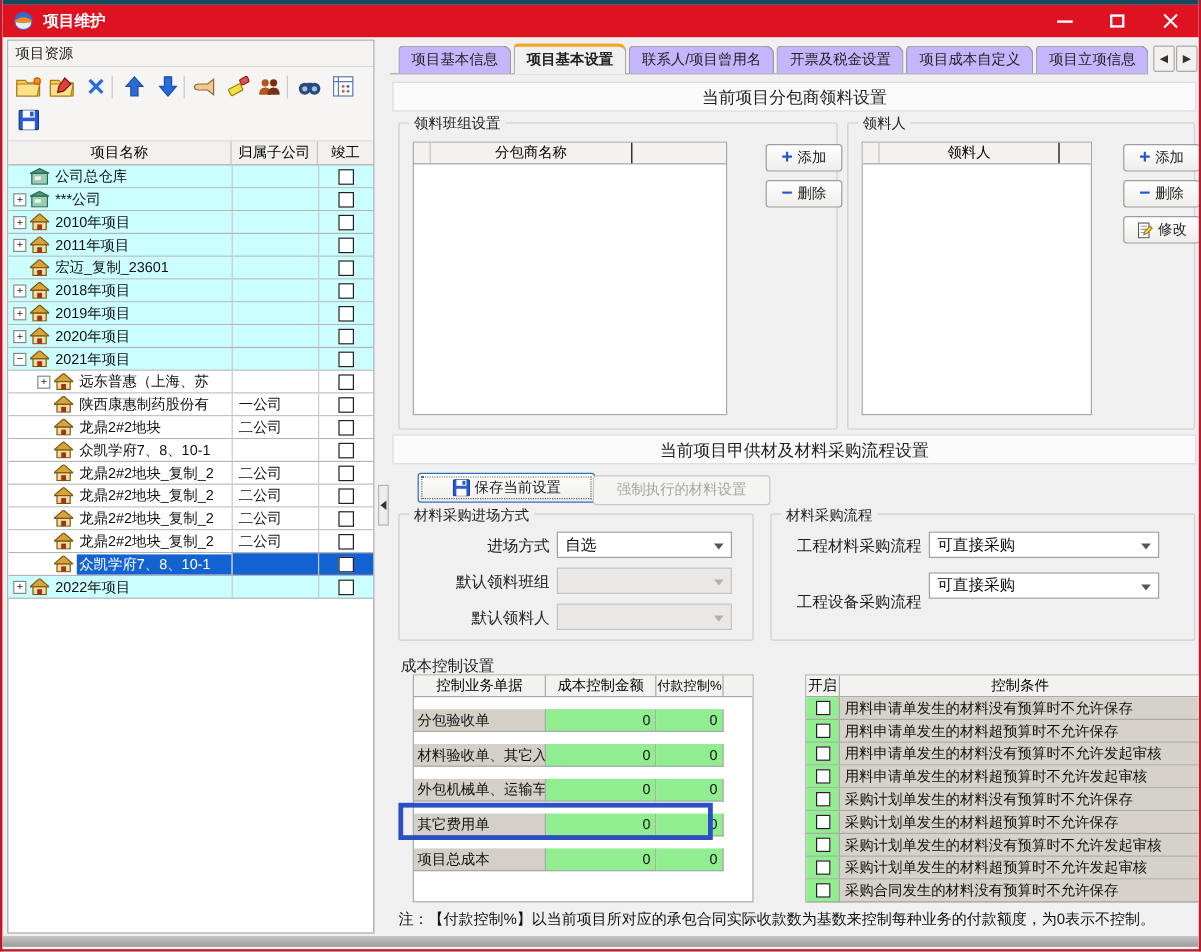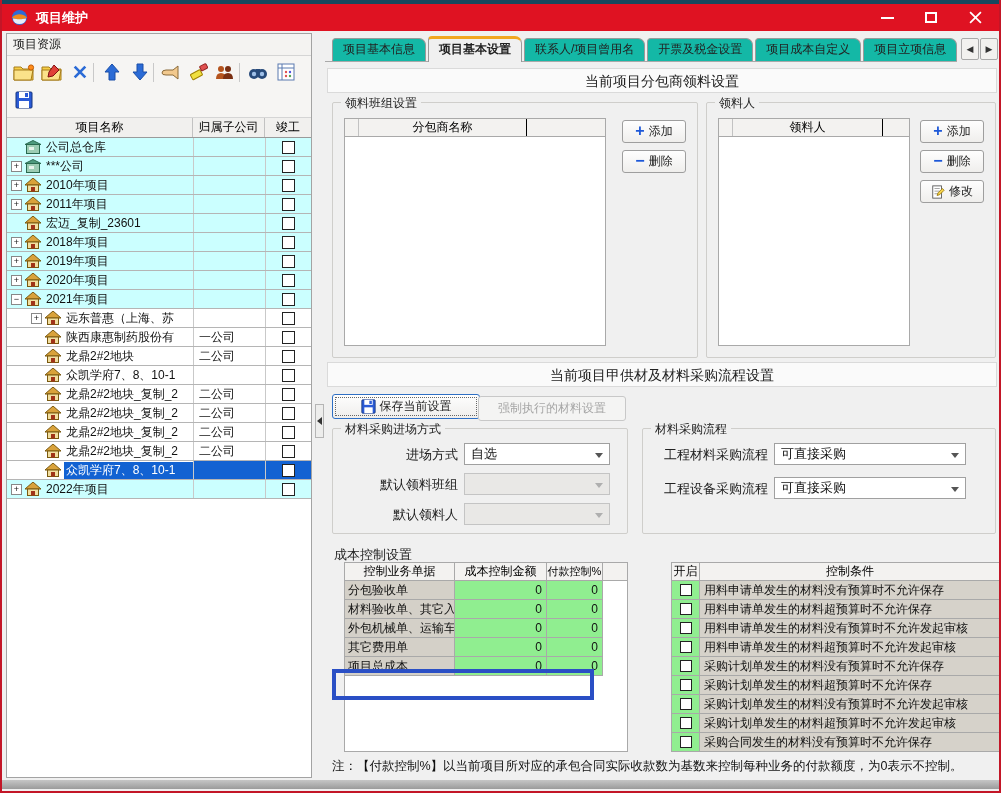--- a/index.html
+++ b/index.html
@@ -38,53 +38,53 @@
   .t-label{font-size:12px;white-space:nowrap;overflow:hidden;height:17px;line-height:17px;padding:0 2px;color:#111;}
   .trow.selected .t-label{background:#1262D2;color:#fff;flex:1;}
   .trow.selected .t-co,.trow.selected .t-chk{background:#1262D2;}
 
   
   #splitter-btn{position:absolute;left:313px;top:404px;width:9px;height:34px;background:#EDEDEC;border:1px solid #B5B5B5;display:flex;align-items:center;justify-content:center;}
   .tri-left{width:0;height:0;border-top:4px solid transparent;border-bottom:4px solid transparent;border-right:5px solid #333;}
 
   
   #tab-bar{position:absolute;left:323px;top:36px;width:632px;height:26px;border-bottom:1px solid #A9A9A9;display:flex;align-items:flex-end;padding-left:7px;}
-  .tab{height:23px;line-height:21px;padding:0 10px;font-size:12px;border:1px solid #9A9A9A;border-bottom:none;border-radius:4px 7px 0 0;background:#14b8a6;margin-right:2px;color:#222;white-space:nowrap;}
+  .tab{height:23px;line-height:21px;padding:0 10px;font-size:12px;border:1px solid #9A9A9A;border-bottom:none;border-radius:4px 7px 0 0;background:#c4b5fd;margin-right:2px;color:#222;white-space:nowrap;}
   .tab.active{height:26px;line-height:21px;background:#F0F0F0;border-top:3px solid #F1A621;font-weight:bold;margin-bottom:-1px;}
   .tab-scroll{position:absolute;top:38px;width:18px;height:22px;background:#F2F1EF;border:1px solid #A9A9A9;border-radius:2px;font-size:9px;display:flex;align-items:center;justify-content:center;color:#333;}
 
   .sec-title{position:absolute;left:325px;width:670px;height:25px;line-height:24px;text-align:center;font-size:14px;color:#222;background:#FAFAFA;border:1px solid #DADADA;}
 
   .groupbox{position:absolute;border:1px solid #CFCECB;border-radius:2px;}
   .gb-legend{position:absolute;top:-8px;left:8px;background:#F0F0F0;padding:0 4px;font-size:12px;color:#222;}
 
   .mini-table{position:absolute;background:#fff;border:1px solid #A9A9A9;}
   .mt-header{height:18px;display:flex;background:#F3F2F0;border-bottom:1px solid #A9A9A9;font-size:12px;}
   .mt-ind{width:14px;border-right:1px solid #C2C2C2;}
   .mt-col{display:flex;align-items:center;justify-content:center;border-right:1px solid #000000;}
 
-  .btn{position:absolute;display:flex;align-items:center;justify-content:center;gap:4px;background:linear-gradient(#FEFEFE,#EFEEEC);border:1px solid #9E9E9E;border-radius:3px;font-size:12px;color:#222;}
+  .btn{position:absolute;display:flex;align-items:center;justify-content:center;gap:4px;background:linear-gradient(#FEFEFE,#EFEEEC);border:1px solid #9E9E9E;border-radius:3px;font-size:12px;color:#222;margin-left:16px;}
   .ic-plus::before{content:"+";color:#1C57D8;font-weight:bold;font-size:16px;line-height:14px;}
   .ic-minus::before{content:"\2212";color:#1C57D8;font-weight:bold;font-size:16px;line-height:14px;}
   .btn.disabled{color:#A6A6A6;background:#F4F4F3;border-color:#C8C8C8;}
   #save-btn{border:1px solid #2E6FC4;}
   #save-btn::after{content:"";position:absolute;left:2px;top:2px;right:2px;bottom:2px;border:1px dotted #666;}
 
   .flabel{position:absolute;font-size:13px;color:#222;text-align:right;height:16px;line-height:16px;}
   .combo{position:absolute;height:22px;background:#fff;border:1px solid #A0A0A0;font-size:13px;display:flex;align-items:center;padding:0 20px 0 6px;color:#111;}
   .combo .chev{position:absolute;right:6px;top:9px;width:0;height:0;border-left:4px solid transparent;border-right:4px solid transparent;border-top:5px solid #555;}
   .combo.disabled{background:#E9E8E6;border-color:#C4C4C4;}
   .combo.disabled .chev{border-top-color:#AFAFAF;}
 
   
   #cost-label{position:absolute;left:332px;top:546px;font-size:13px;color:#222;}
   #cost-table{position:absolute;left:342px;top:562px;width:284px;height:190px;background:#fff;border:1px solid #A9A9A9;}
   .ct-header{height:18px;display:flex;background:#F3F2F0;font-size:12px;border-bottom:1px solid #A9A9A9;}
   .ct-h{display:flex;align-items:center;justify-content:center;border-right:1px solid #A9A9A9;white-space:nowrap;overflow:hidden;}
-  .crow{height:19px;display:flex;font-size:12px;}
+  .crow{height:29px;display:flex;font-size:12px;align-items:flex-end;}
   .c-name{width:110px;background:#D4D0C8;border-right:1px solid #A9A9A9;border-bottom:1px solid #A9A9A9;padding-left:3px;line-height:18px;white-space:nowrap;overflow:hidden;color:#111;}
   .c-amt{width:92px;background:#90EE90;border-right:1px solid #A9A9A9;border-bottom:1px solid #A9A9A9;text-align:right;padding-right:4px;line-height:18px;color:#111;}
   .c-pay{width:56px;background:#90EE90;border-right:1px solid #A9A9A9;border-bottom:1px solid #A9A9A9;text-align:right;padding-right:4px;line-height:18px;color:#111;}
   #cost-highlight{position:absolute;left:330px;top:669px;width:262px;height:31px;border:4px solid #2A4FC5;z-index:5;}
 
   
   #cond-table{position:absolute;left:633px;top:562px;width:344px;height:190px;background:#fff;border:1px solid #A9A9A9;margin-left:36px;}
   .kh{height:18px;display:flex;background:#F3F2F0;font-size:12px;border-bottom:1px solid #A9A9A9;width:328px;}
   .kh-chk{width:28px;display:flex;align-items:center;justify-content:center;border-right:1px solid #A9A9A9;}
   .kh-text{width:300px;display:flex;align-items:center;justify-content:center;}
@@ -655,21 +655,21 @@
   </div>
 
   <div class="groupbox" style="left:640px;top:428px;width:354px;height:106px;">
     <span class="gb-legend">材料采购流程</span>
   </div>
   <span class="flabel" style="left:646px;top:447px;width:120px;">工程材料采购流程</span>
   <div class="combo" style="left:772px;top:443px;width:192px;">
     <span>可直接采购</span>
       <span class="chev"></span>
   </div>
-  <span class="flabel" style="left:646px;top:481px;width:120px;">工程设备采购流程</span>
+  <span class="flabel" style="left:646px;top:494px;width:120px;">工程设备采购流程</span>
   <div class="combo" style="left:772px;top:477px;width:192px;">
     <span>可直接采购</span>
       <span class="chev"></span>
   </div>
 
   <div id="cost-label">成本控制设置</div>
 
   <div id="cost-table">
     <div class="ct-header">
       <span class="ct-h" style="width:110px;">控制业务单据</span>

